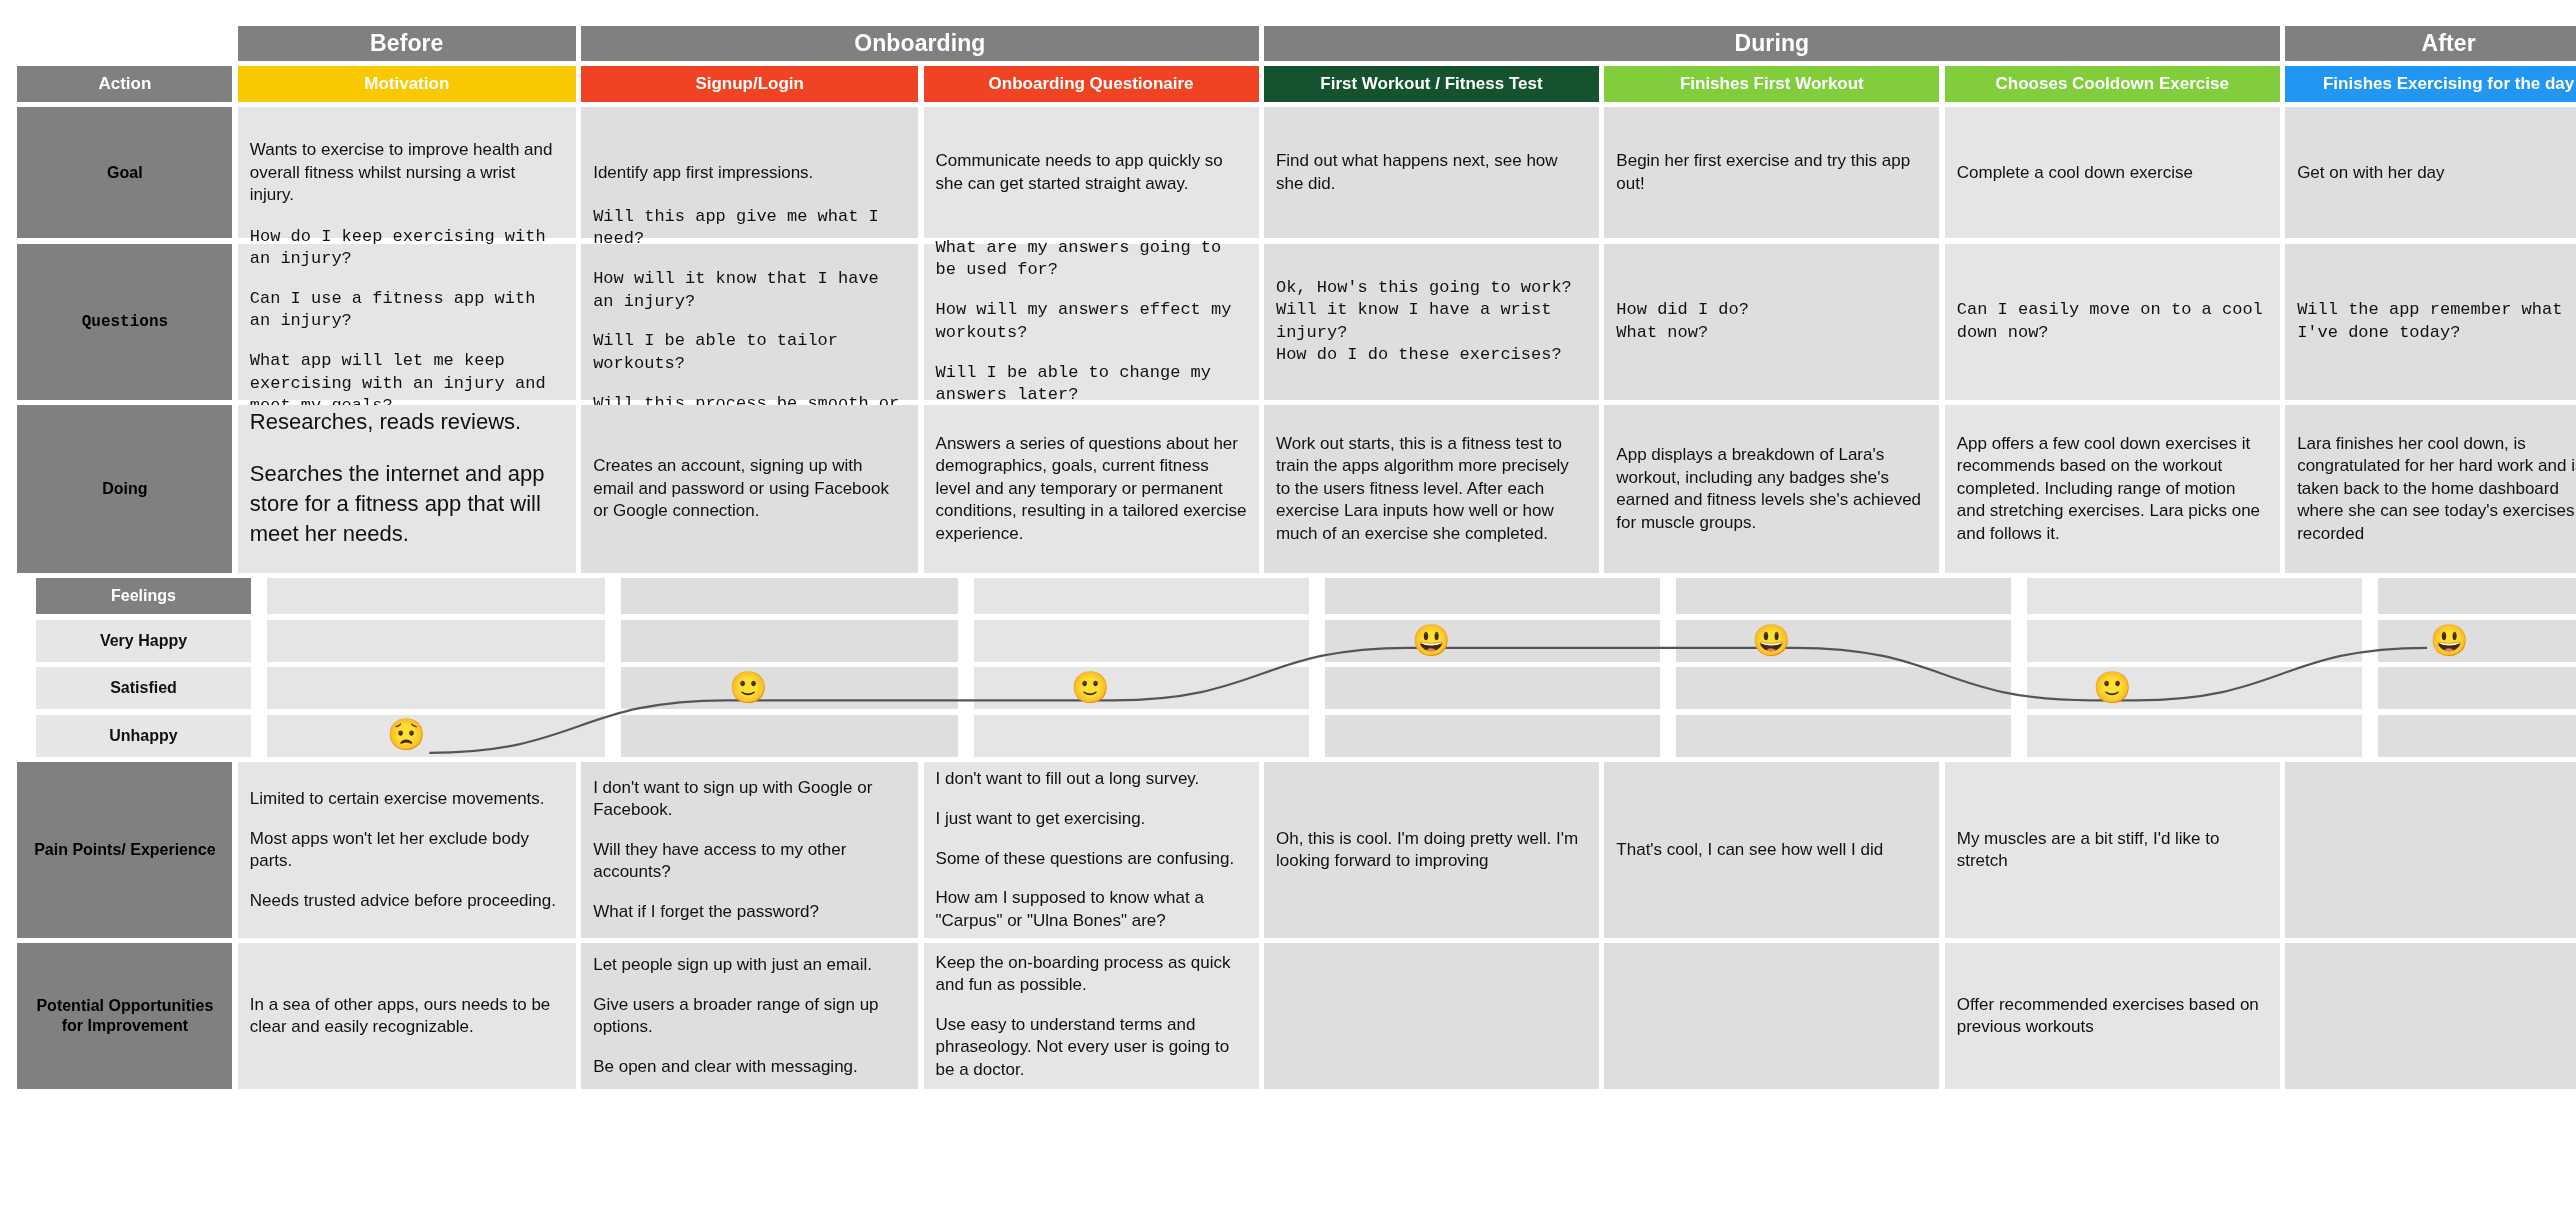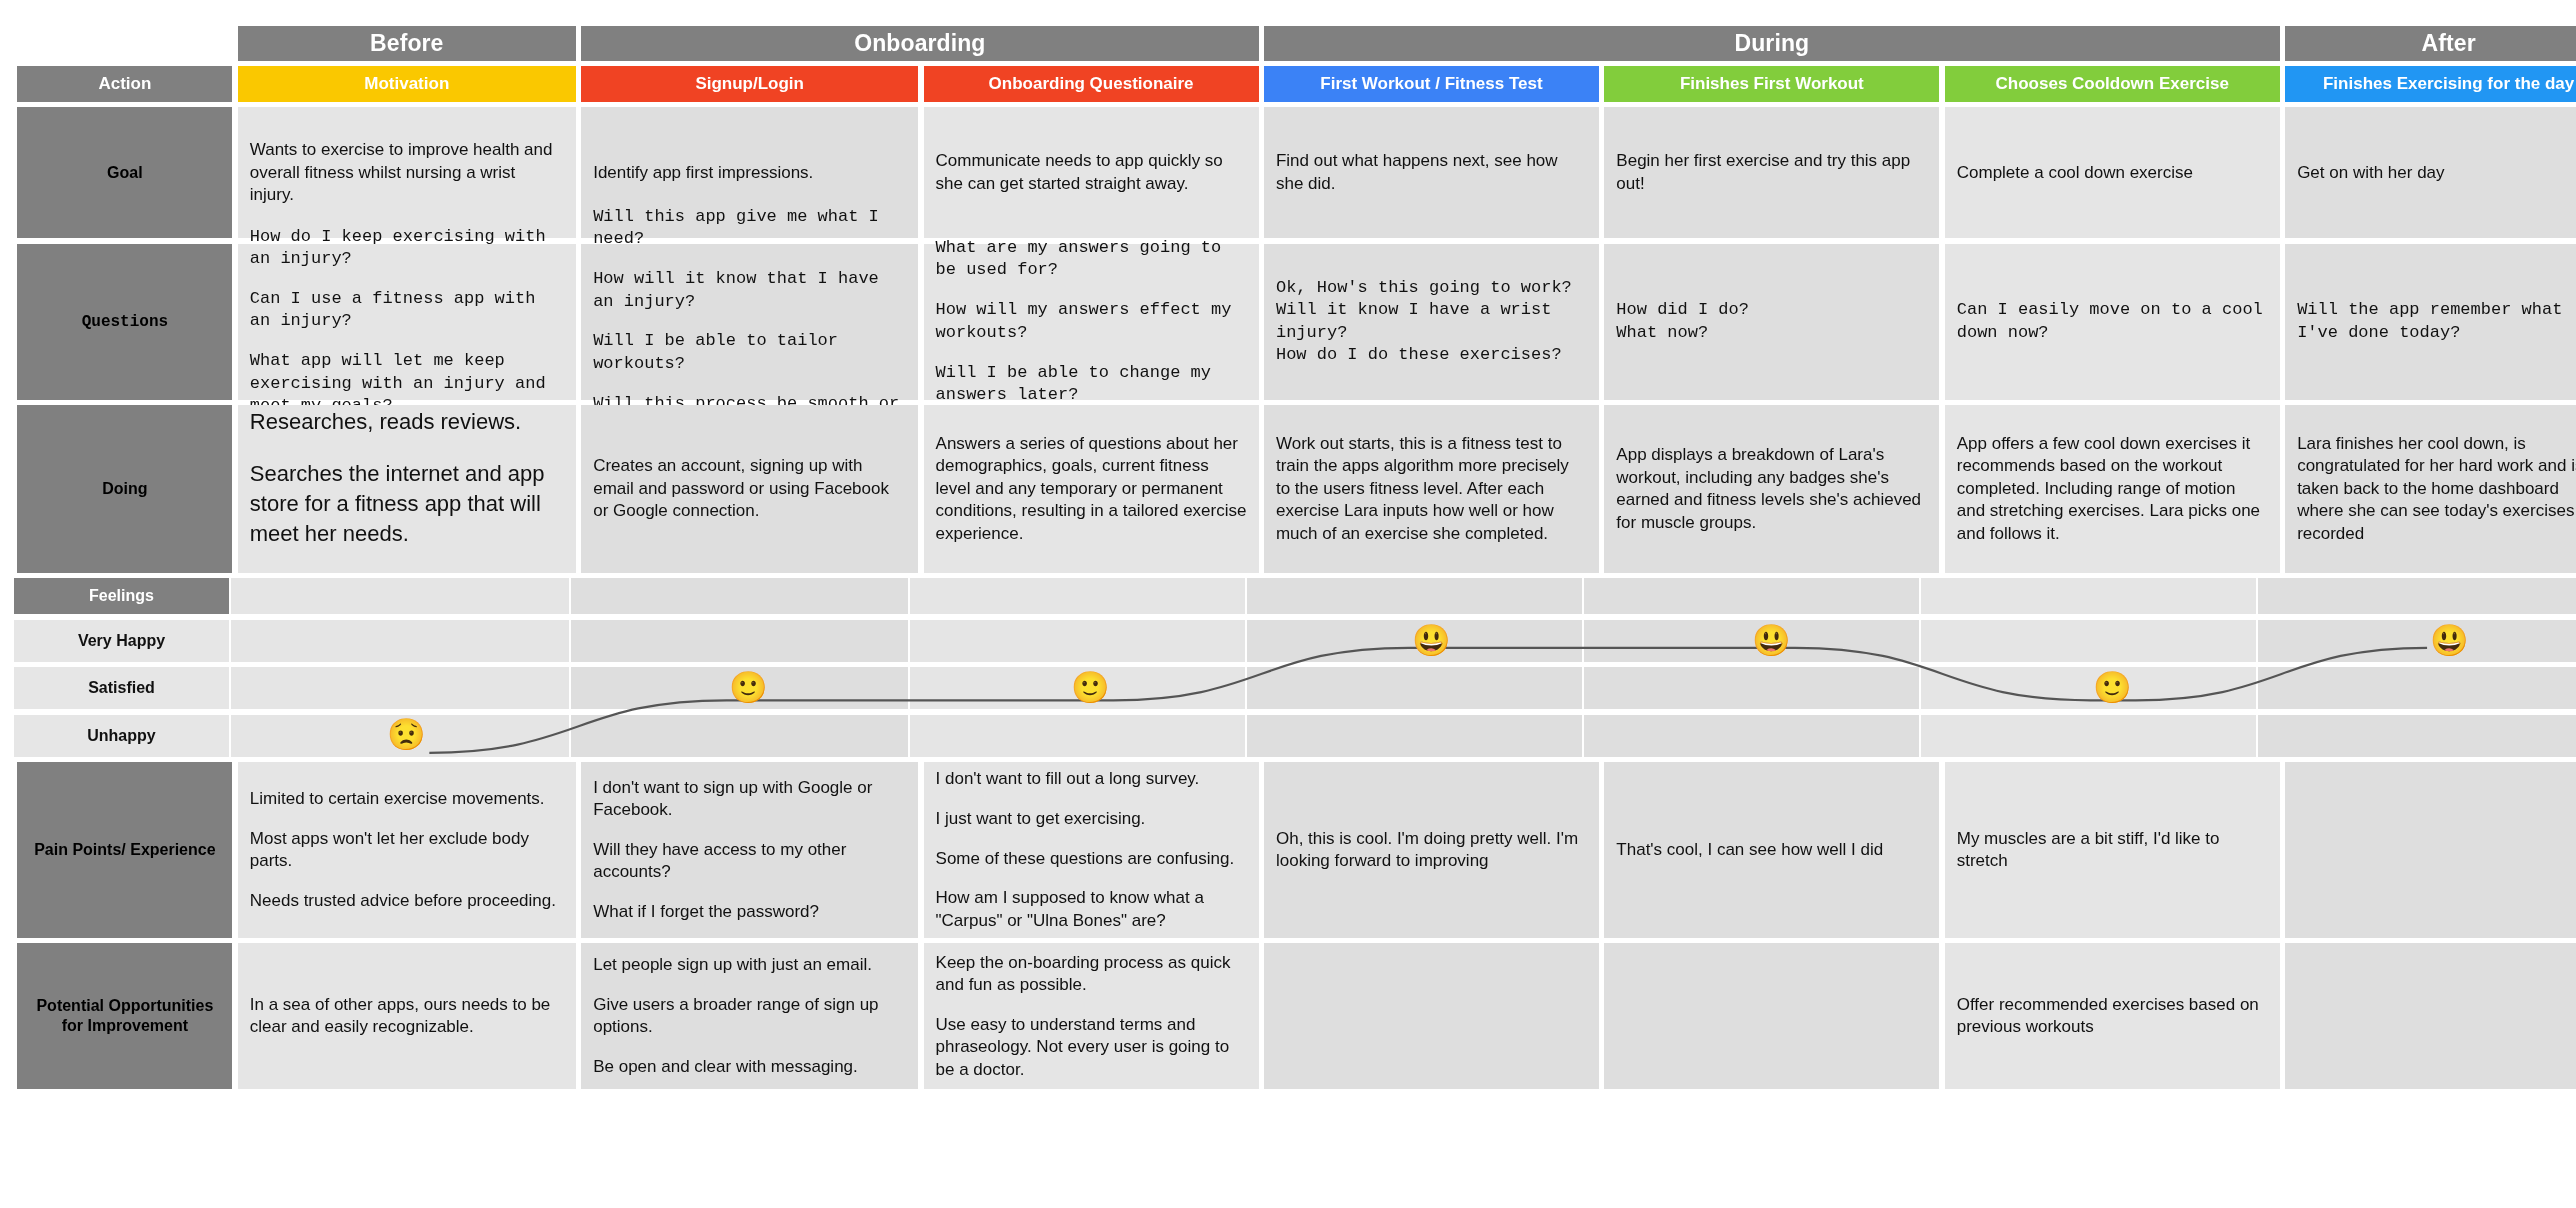--- a/index.html
+++ b/index.html
@@ -88,21 +88,21 @@
   .r-doing > * { height: 168px; }
   .r-pain  > * { height: 176px; }
   .r-opp   > * { height: 146px; }
 
   
   .feelings {
     position: relative;
   }
   .f-row { display: grid;
     grid-template-columns: 12px 215px 338px 337px 335px 335px 335px 335px 327px;
-    column-gap: 2px; margin-bottom: 5.4px; }
+    column-gap: 16px; margin-bottom: 5.4px; padding-left: 8px; }
   .f-row > div { height: 36px; }
   .f-row.tall > div { height: 42px; }
   .f-band {
     background: #e5e5e5;
   }
   .f-band.alt { background: #dedede; }
   .f-scale-label {
     background: #e6e6e6;
     color: #111111;
     font-weight: bold;
@@ -139,21 +139,21 @@
     <div class="phase-cell span3">During</div>
     <div class="phase-cell">After</div>
   </div>
 
   <div class="grid row">
     <div class="phase-spacer"></div>
     <div class="stage-cell stage-label">Action</div>
     <div class="stage-cell" style="background:#fac800">Motivation</div>
     <div class="stage-cell" style="background:#f04323">Signup/Login</div>
     <div class="stage-cell" style="background:#f04323">Onboarding Questionaire</div>
-    <div class="stage-cell" style="background:#3b82f6">First Workout / Fitness Test</div>
+    <div class="stage-cell" style="background:#14532d">First Workout / Fitness Test</div>
     <div class="stage-cell" style="background:#82cd3c">Finishes First Workout</div>
     <div class="stage-cell" style="background:#82cd3c">Chooses Cooldown Exercise</div>
     <div class="stage-cell" style="background:#2196f3">Finishes Exercising for the day</div>
   </div>
 
   <div class="grid row r-goal">
     <div class="phase-spacer"></div>
     <div class="rowlabel">Goal</div>
     <div class="cell">
         <p>Wants to exercise to improve health and overall fitness whilst nursing a wrist injury.</p>

